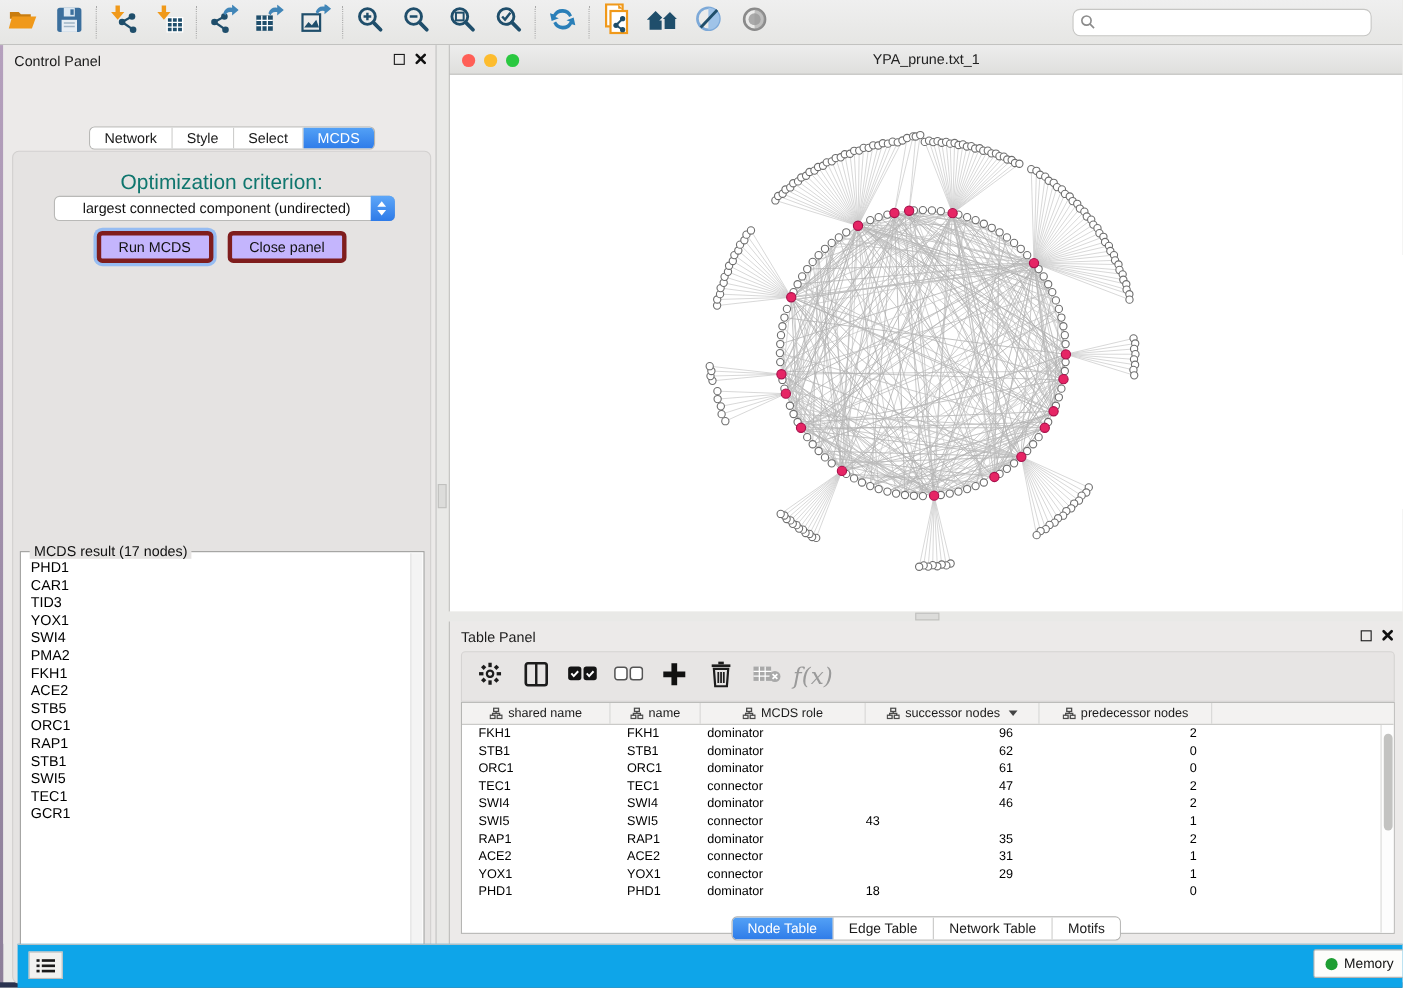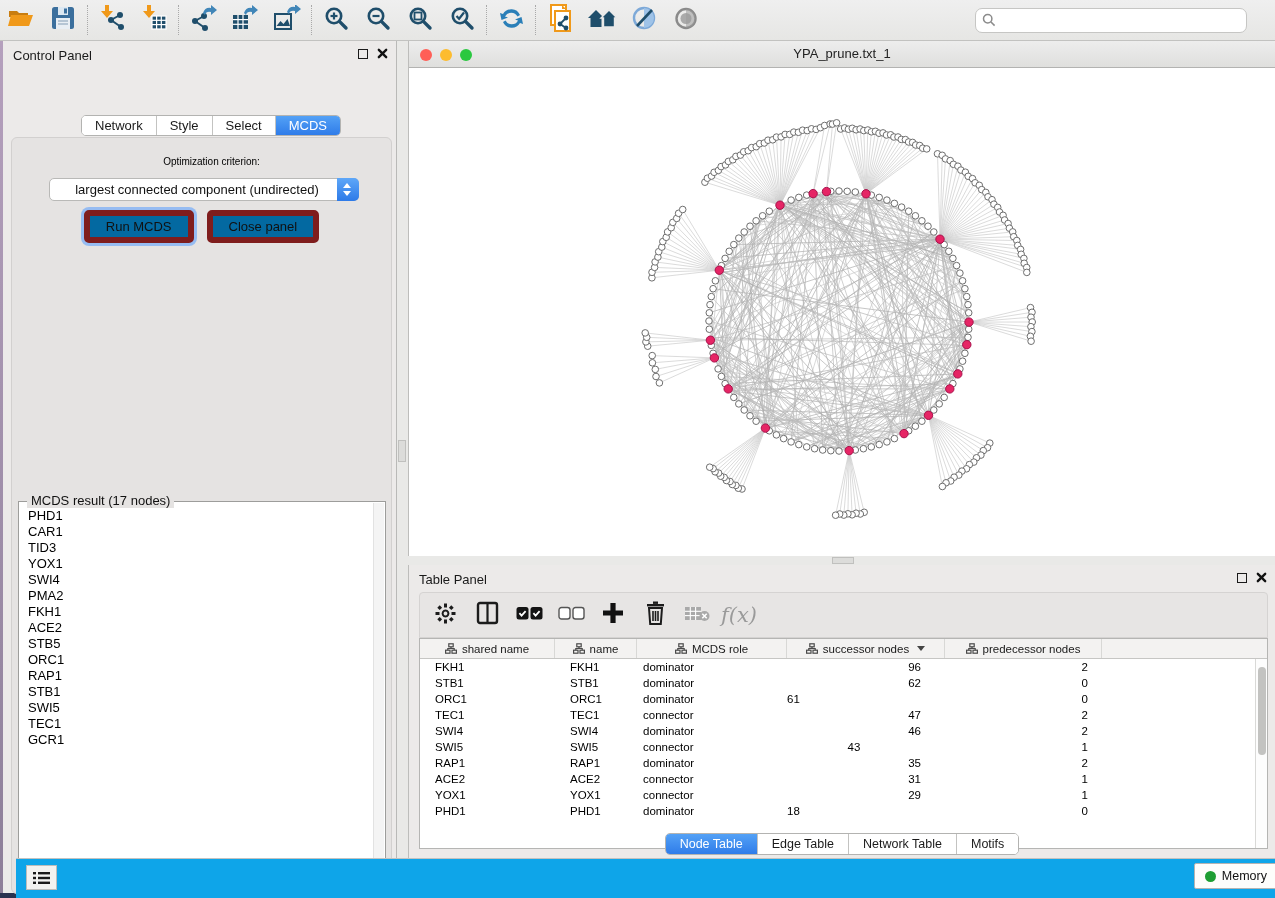--- a/index.html
+++ b/index.html
@@ -35,32 +35,32 @@
 
   .cp-tabs { position:absolute; left:78px; top:74px; height:21px; display:flex;
     border:1px solid #b3b3b1; border-radius:5px; background:#fff; overflow:hidden; }
   .cp-tab { padding:0 13px; font-size:13px; line-height:19px; color:#1a1a1a;
     border-right:1px solid #c3c3c1; background:#fff; cursor:default; }
   .cp-tab:last-child { border-right:none; }
   .cp-tab.active { background:linear-gradient(#53a1f6,#2f7ce9); color:#fff; }
 
   .cp-card { position:absolute; left:8px; top:96px; width:381px; height:757px;
     background:#e5e3e2; border:1px solid #d2d0cf; border-radius:6px; }
-  .opt-label { position:absolute; left:10px; top:18px; width:100%; text-align:center; font-size:10px; color:#000000; }
+  .opt-label { position:absolute; left:0; top:18px; width:100%; text-align:center; font-size:19px; color:#0f766e; }
   .dropdown { position:absolute; left:37px; top:40px; width:310px; height:23px; background:#fff;
     border:1px solid #b9b9b7; border-radius:5px; display:flex; align-items:center; cursor:default; }
   .dropdown-value { flex:1; text-align:center; font-size:13px; color:#111; padding-left:6px; white-space:nowrap; }
   .dropdown-stepper { width:22px; height:23px; margin:-1px; border-radius:0 5px 5px 0;
     background:linear-gradient(#5ea7f8,#2d7ae8); position:relative; }
   .dd-up { position:absolute; left:6px; top:5px; width:0; height:0;
     border-left:4.5px solid transparent; border-right:4.5px solid transparent; border-bottom:5px solid #fff; }
   .dd-down { position:absolute; left:6px; bottom:5px; width:0; height:0;
     border-left:4.5px solid transparent; border-right:4.5px solid transparent; border-top:5px solid #fff; }
   .cp-buttons { position:absolute; left:0; top:72px; width:100%; display:flex; justify-content:center; gap:13px; }
-  .btn { background:#0369a1; border:6px solid #7f1d1d; border-radius:5px; font-size:13px;
+  .btn { background:#c4b5fd; border:4px solid #7f1d1d; border-radius:5px; font-size:13px;
     padding:3px 16px; color:#111; font-family:"Liberation Sans",sans-serif; cursor:default; }
   .btn.focused { box-shadow:0 0 0 3px rgba(108,168,250,.65); }
 
   .mcds-fieldset { position:absolute; left:6px; top:363px; width:368px; height:380px;
     border:1px solid #9d9d9b; background:#fff; }
   .mcds-legend { position:absolute; left:8px; top:-9px; background:#e5e3e2; padding:0 4px;
     font-size:13px; color:#111; white-space:nowrap; }
   .mcds-list { position:absolute; left:1px; top:6px; right:12px; bottom:1px; overflow:hidden;
     font-size:13px; line-height:16px; padding-left:8px; color:#000; }
   .mcds-scroll { position:absolute; right:1px; top:1px; width:11px; bottom:1px;
@@ -1281,42 +1281,42 @@
           <div class="td" style="width: 135px; text-align: left; padding-left: 15px;">STB1</div>
           <div class="td" style="width: 82px; text-align: left; padding-left: 15px;">STB1</div>
           <div class="td" style="width: 150px; text-align: left; padding-left: 6px;">dominator</div>
           <div class="td" style="width: 158px; text-align: right; padding-right: 24px;">62</div>
           <div class="td" style="width: 157px; text-align: right; padding-right: 14px;">0</div>
         </div>
         <div class="tr">
           <div class="td" style="width: 135px; text-align: left; padding-left: 15px;">ORC1</div>
           <div class="td" style="width: 82px; text-align: left; padding-left: 15px;">ORC1</div>
           <div class="td" style="width: 150px; text-align: left; padding-left: 6px;">dominator</div>
-          <div class="td" style="width: 158px; text-align: left; padding-right: 24px;">61</div>
+          <div class="td" style="width: 158px; text-align: right; padding-right: 24px;">61</div>
           <div class="td" style="width: 157px; text-align: right; padding-right: 14px;">0</div>
         </div>
         <div class="tr">
           <div class="td" style="width: 135px; text-align: left; padding-left: 15px;">TEC1</div>
           <div class="td" style="width: 82px; text-align: left; padding-left: 15px;">TEC1</div>
           <div class="td" style="width: 150px; text-align: left; padding-left: 6px;">connector</div>
           <div class="td" style="width: 158px; text-align: right; padding-right: 24px;">47</div>
           <div class="td" style="width: 157px; text-align: right; padding-right: 14px;">2</div>
         </div>
         <div class="tr">
           <div class="td" style="width: 135px; text-align: left; padding-left: 15px;">SWI4</div>
           <div class="td" style="width: 82px; text-align: left; padding-left: 15px;">SWI4</div>
           <div class="td" style="width: 150px; text-align: left; padding-left: 6px;">dominator</div>
           <div class="td" style="width: 158px; text-align: right; padding-right: 24px;">46</div>
           <div class="td" style="width: 157px; text-align: right; padding-right: 14px;">2</div>
         </div>
         <div class="tr">
           <div class="td" style="width: 135px; text-align: left; padding-left: 15px;">SWI5</div>
           <div class="td" style="width: 82px; text-align: left; padding-left: 15px;">SWI5</div>
           <div class="td" style="width: 150px; text-align: left; padding-left: 6px;">connector</div>
-          <div class="td" style="width: 158px; text-align: center; padding-right: 24px;">43</div>
+          <div class="td" style="width: 158px; text-align: left; padding-right: 24px;">43</div>
           <div class="td" style="width: 157px; text-align: right; padding-right: 14px;">1</div>
         </div>
         <div class="tr">
           <div class="td" style="width: 135px; text-align: left; padding-left: 15px;">RAP1</div>
           <div class="td" style="width: 82px; text-align: left; padding-left: 15px;">RAP1</div>
           <div class="td" style="width: 150px; text-align: left; padding-left: 6px;">dominator</div>
           <div class="td" style="width: 158px; text-align: right; padding-right: 24px;">35</div>
           <div class="td" style="width: 157px; text-align: right; padding-right: 14px;">2</div>
         </div>
         <div class="tr">

